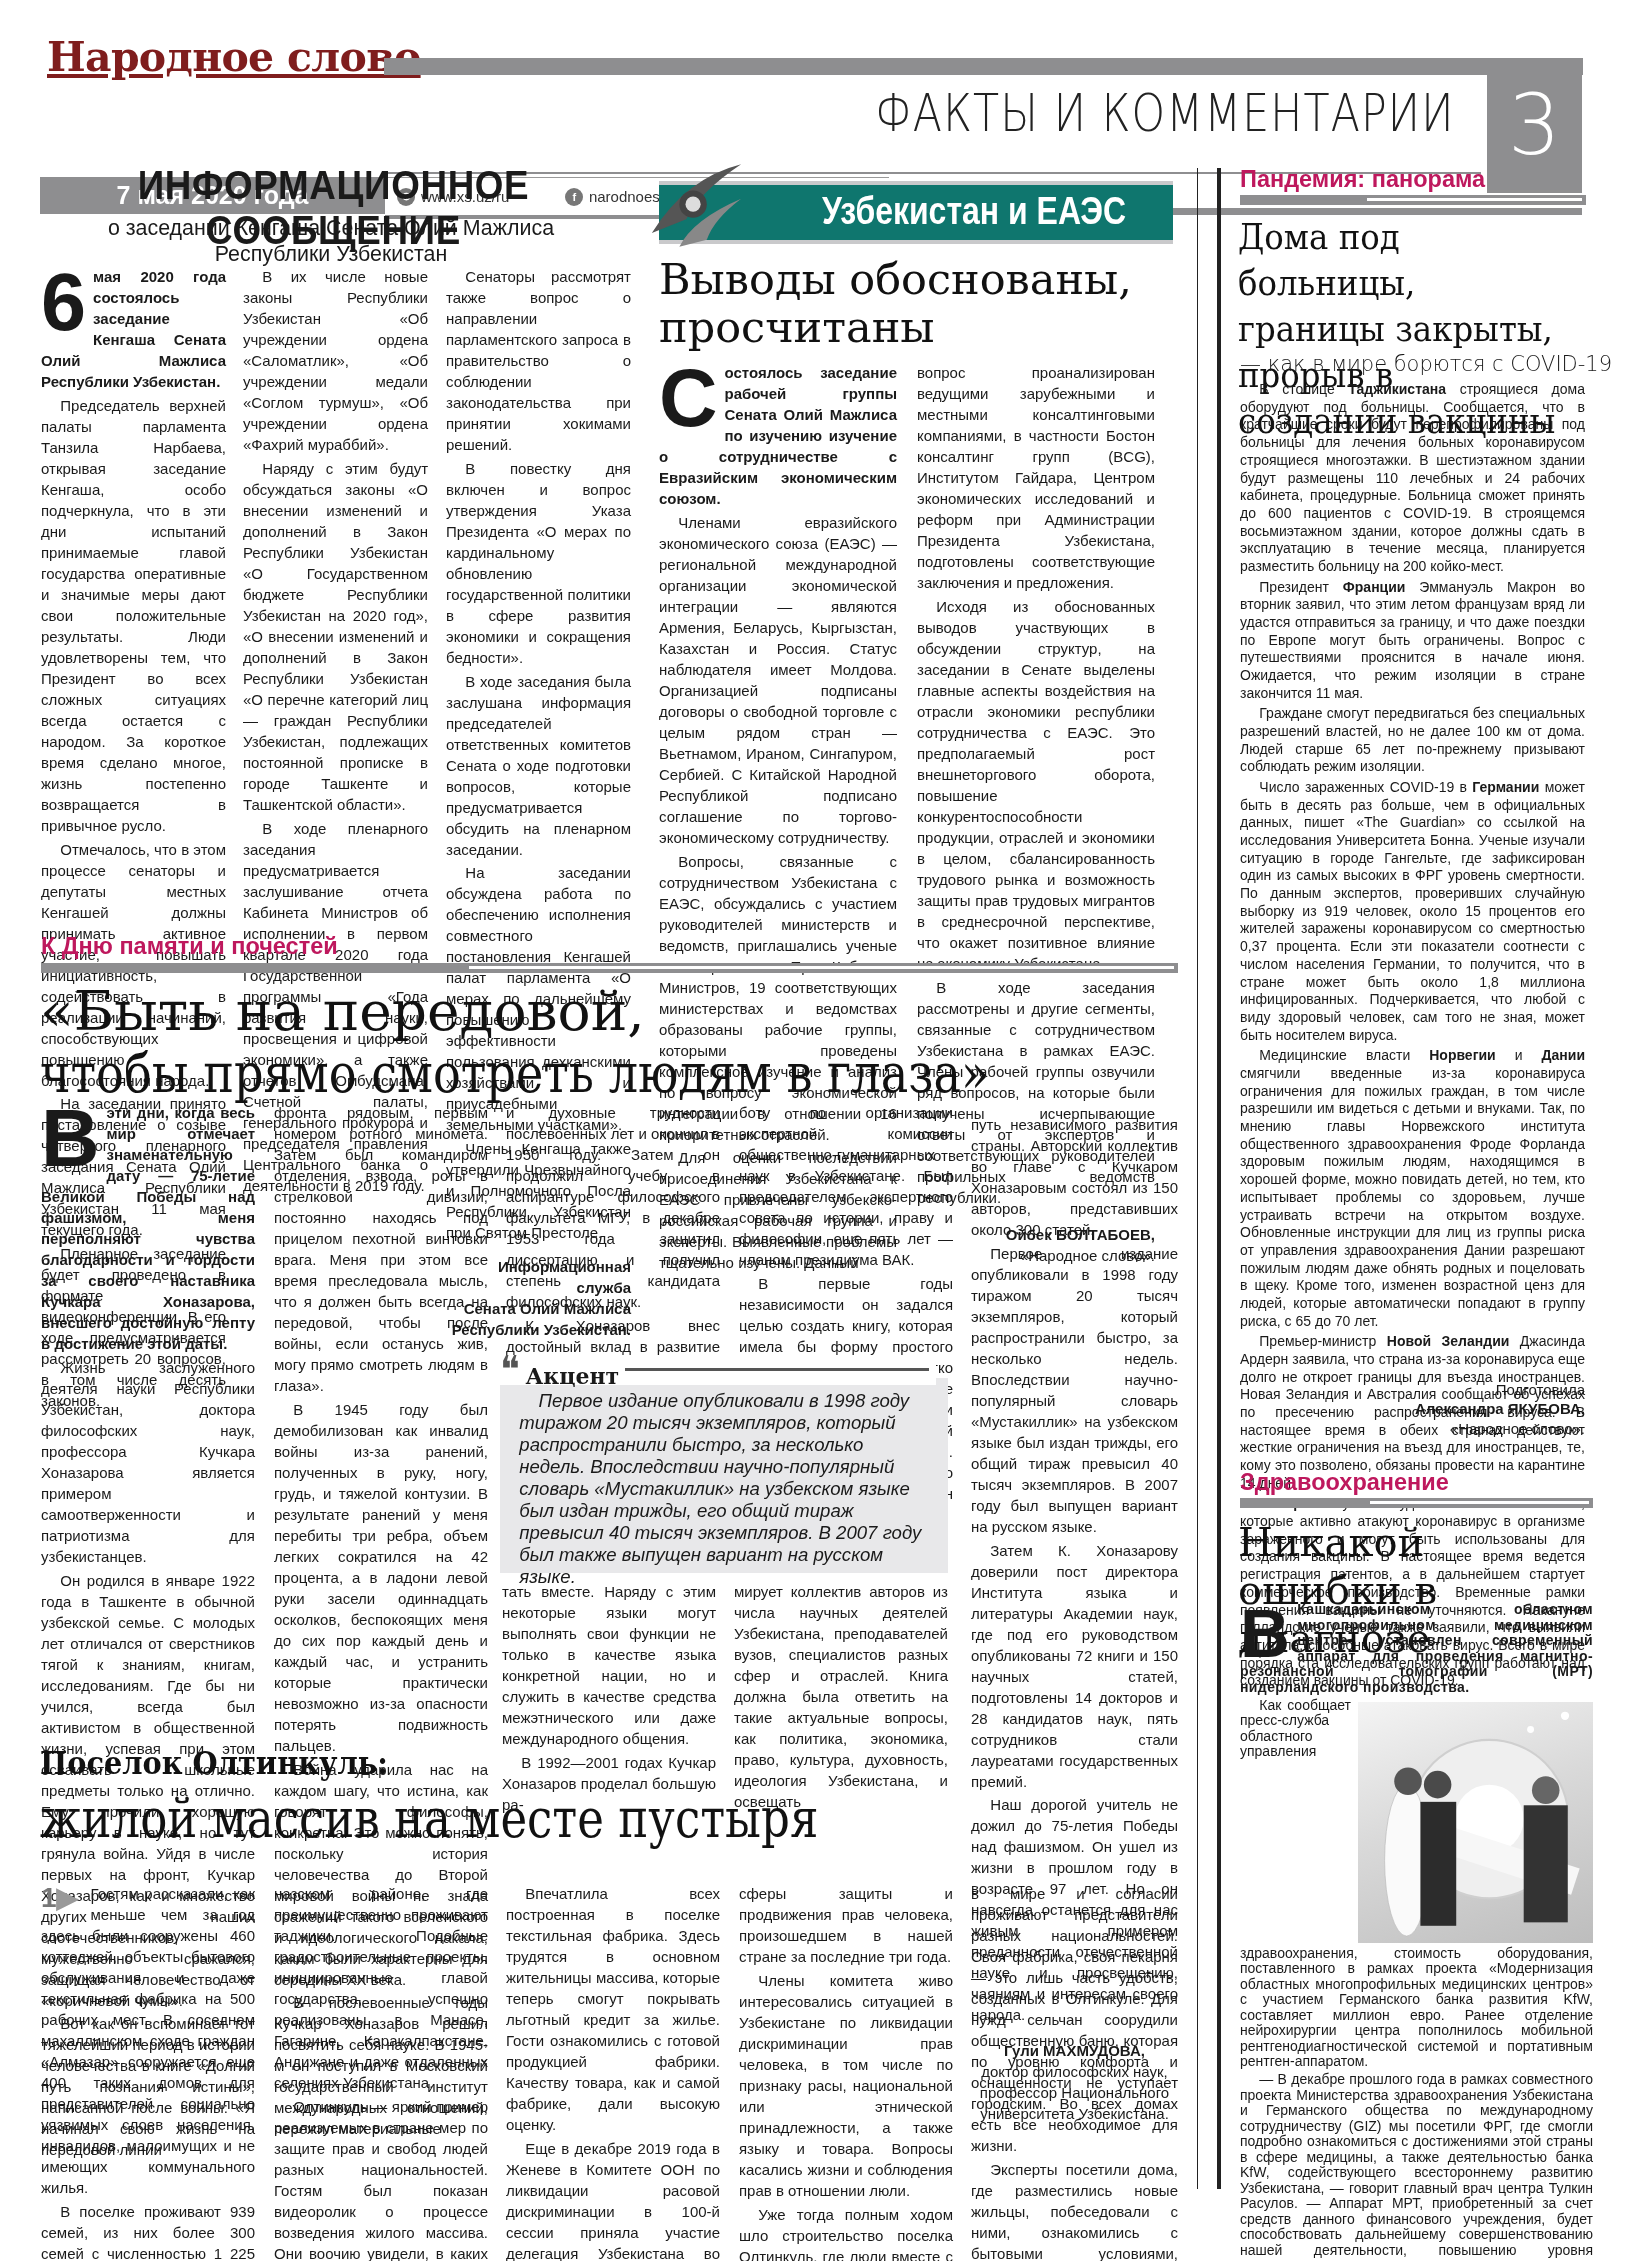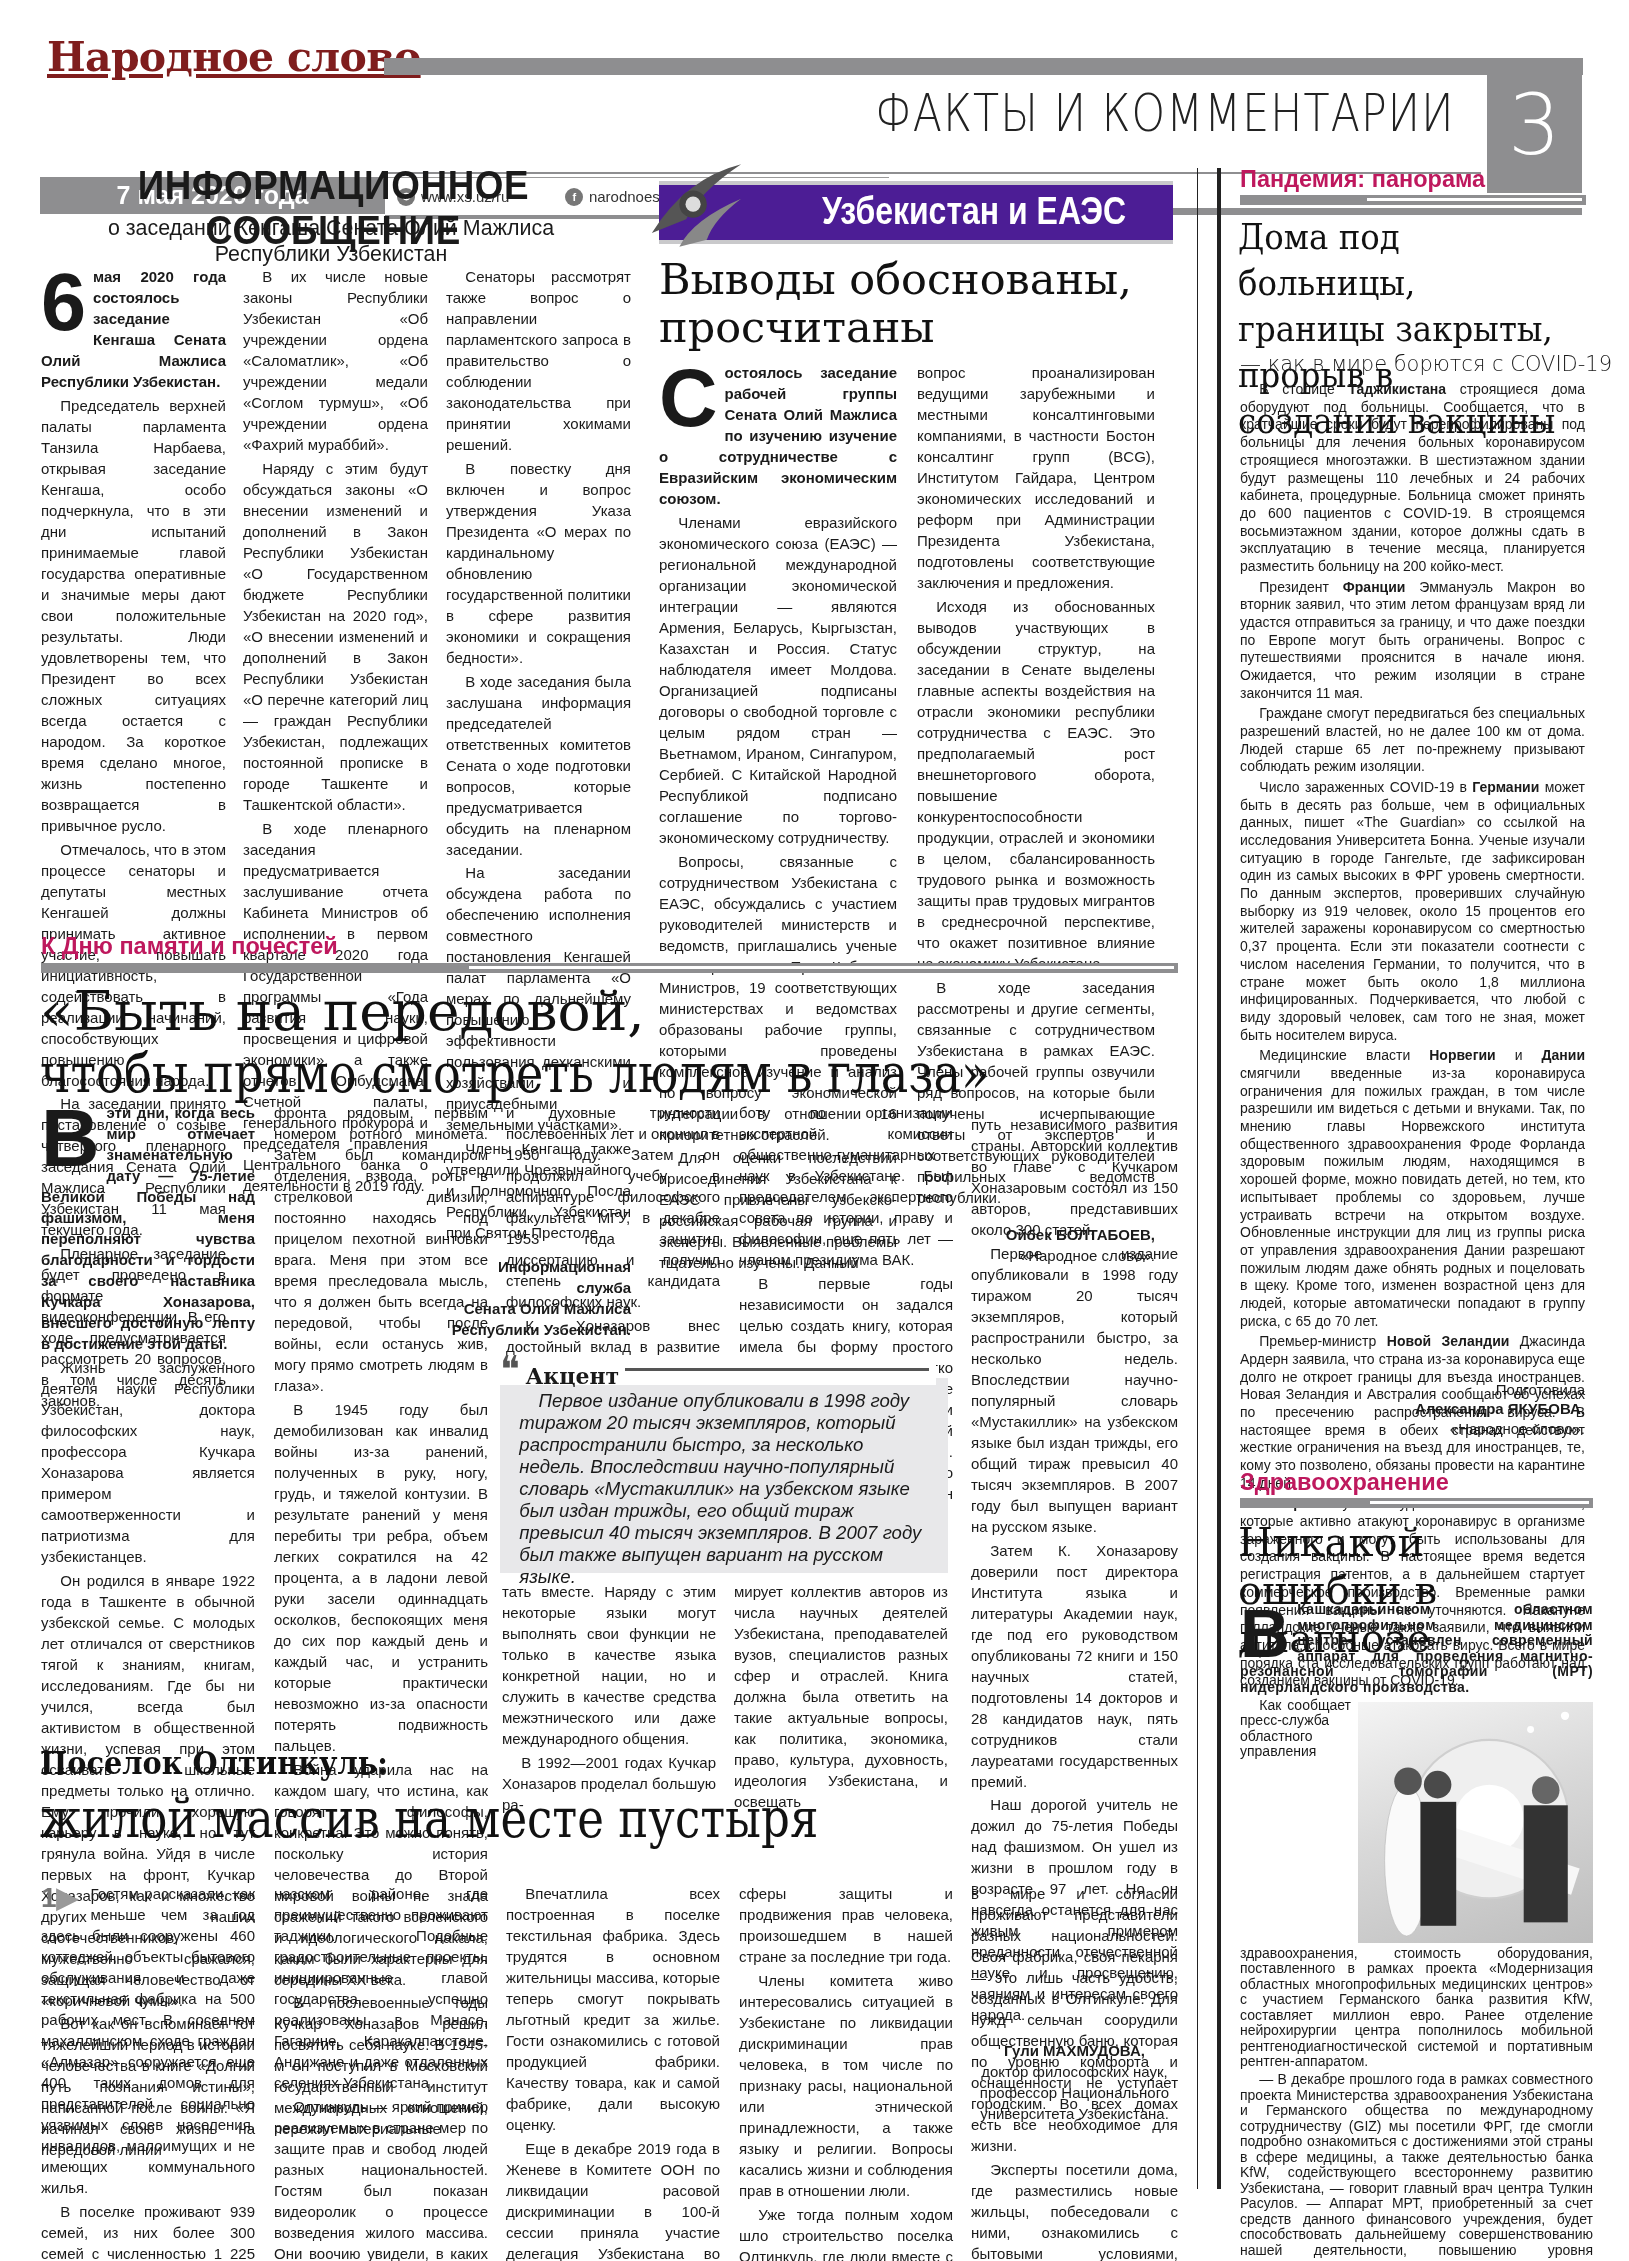--- a/index.html
+++ b/index.html
@@ -73,21 +73,21 @@
 </div>
 <div class="col" style="left:446px; top:266px; width:185px;">
   <p>Сенаторы рассмотрят также вопрос о направлении парламентского запроса в правительство о соблюдении законодательства при принятии хокимами решений.</p>
   <p>В повестку дня включен и вопрос утверждения Указа Президента «О мерах по кардинальному обновлению государственной политики в сфере развития экономики и сокращения бедности».</p>
   <p>В ходе заседания была заслушана информация председателей ответственных комитетов Сената о ходе подготовки вопросов, которые предусматривается обсудить на пленарном заседании.</p>
   <p>На заседании обсуждена работа по обеспечению исполнения совместного постановления Кенгашей палат парламента «О мерах по дальнейшему повышению эффективности пользования дехканскими хозяйствами и приусадебными земельными участками».</p>
   <p>Члены Кенгаша также утвердили Чрезвычайного и Полномочного Посла Республики Узбекистан при Святом Престоле.</p>
   <p class="sig" style="margin-top:12.4px;"><b>Информационная служба</b><br><b>Сената Олий Мажлиса</b><br><b>Республики Узбекистан.</b></p>
 </div>
 
-<div class="abs" style="left:659px; top:181px; width:514px; height:55px; background:#4c1d95; border-top:4.1px solid #c9c9cb; border-bottom:4.1px solid #c9c9cb;">
+<div class="abs" style="left:659px; top:181px; width:514px; height:55px; background:#0f766e; border-top:4.1px solid #c9c9cb; border-bottom:4.1px solid #c9c9cb;">
   <svg width="103" height="83" viewBox="0 0 150 120" style="position:absolute; left:-14px; top:-21px;">
     <path d="M10 100 Q60 20 140 0 Q80 40 60 80 Z" fill="#555"></path>
     <path d="M50 120 Q70 80 140 50 Q100 80 90 110 Z" fill="#888"></path>
     <circle cx="70" cy="58" r="20" fill="#444"></circle>
     <circle cx="70" cy="58" r="11" fill="#ddd"></circle>
   </svg>
   <div style="position:absolute; left:163px; top:4.1px; color:#fff; font-weight:bold; font-size:39px; transform:scaleX(0.82); transform-origin:left top; white-space:nowrap;">Узбекистан и ЕАЭС</div>
 </div>
 <div class="headline-serif" style="left:659px; top:255px; width:524px; font-size:43px; line-height:48px;">Выводы обоснованы, просчитаны</div>
 <div class="col" style="left:659px; top:362px; width:238px;">
@@ -165,21 +165,21 @@
 <div class="col" style="left:274px; top:1883px; width:214px;">
   <p class="noind">назском районе, где преимущественно проживают таджики. Подобные градостроительные проекты, инициированные главой государства, успешно реализованы в Манасе, Гагарине, Каракалпакстане, Андижане и даже отдаленных селениях Узбекистана.</p>
   <p>Олтинкуль — яркий пример реализуемых в стране мер по защите прав и свобод людей разных национальностей. Гостям был показан видеоролик о процессе возведения жилого массива. Они воочию увидели, в каких тяжелых условиях новоселы Олтинкуля жили раньше. Люди ютились в старых разваливающихся бараках. По поручению Президента Шавката Мирзиёева сельчане из трущоб были переселены в новые дома массива. Здесь была создана надлежащая инфраструктура.</p>
 </div>
 <div class="col" style="left:506px; top:1883px; width:214px;">
   <p>Впечатлила всех построенная в поселке текстильная фабрика. Здесь трудятся в основном жительницы массива, которые теперь смогут покрывать льготный кредит за жилье. Гости ознакомились с готовой продукцией фабрики. Качеству товара, как и самой фабрике, дали высокую оценку.</p>
   <p>Еще в декабре 2019 года в Женеве в Комитете ООН по ликвидации расовой дискриминации в 100-й сессии приняла участие делегация Узбекистана во главе с директором Национального центра по правам человека Акмалем Саидовым. Там стоял вопрос о выполнении положений Конвенции по ликвидации всех форм расовой дискриминации. От Узбекистана был представлен доклад по кардинальным преобразованиям, касающимся</p>
 </div>
 <div class="col" style="left:739px; top:1883px; width:214px;">
   <p class="noind">сферы защиты и продвижения прав человека, произошедшем в нашей стране за последние три года.</p>
-  <p>Члены комитета живо интересовались ситуацией в Узбекистане по ликвидации дискриминации прав человека, в том числе по признаку расы, национальной или этнической принадлежности, а также языку и религии. Вопросы касались жизни и соблюдения прав в отношении люли.</p>
+  <p>Члены комитета живо интересовались ситуацией в Узбекистане по ликвидации дискриминации прав человека, в том числе по признаку расы, национальной или этнической принадлежности, а также языку и товара. Вопросы касались жизни и соблюдения прав в отношении люли.</p>
   <p>Уже тогда полным ходом шло строительство поселка Олтинкуль, где люли вместе с гражданами других национальностей селились в современные благоустроенные дома, построенные самими жителями при помощи органов власти Пахтакорского района Джизакской области.</p>
 
 </div>
 <div class="col" style="left:971px; top:1883px; width:207px;">
   <p class="noind">в мире и согласии проживают представители разных национальностей. Своя фабрика, своя пекарня — это лишь часть удобств, созданных в Олтинкуле. Для нужд сельчан соорудили общественную баню, которая по уровню комфорта и оснащенности не уступает городским. Во всех домах есть все необходимое для жизни.</p>
   <p>Эксперты посетили дома, где разместились новые жильцы, побеседовали с ними, ознакомились с бытовыми условиями, созданными для них, и пожелали им долгой и счастливой жизни.</p>
 
 </div>
 
 <div class="vrule" style="left:1197px; top:168px; width:1.4px; height:2021px;"></div>

